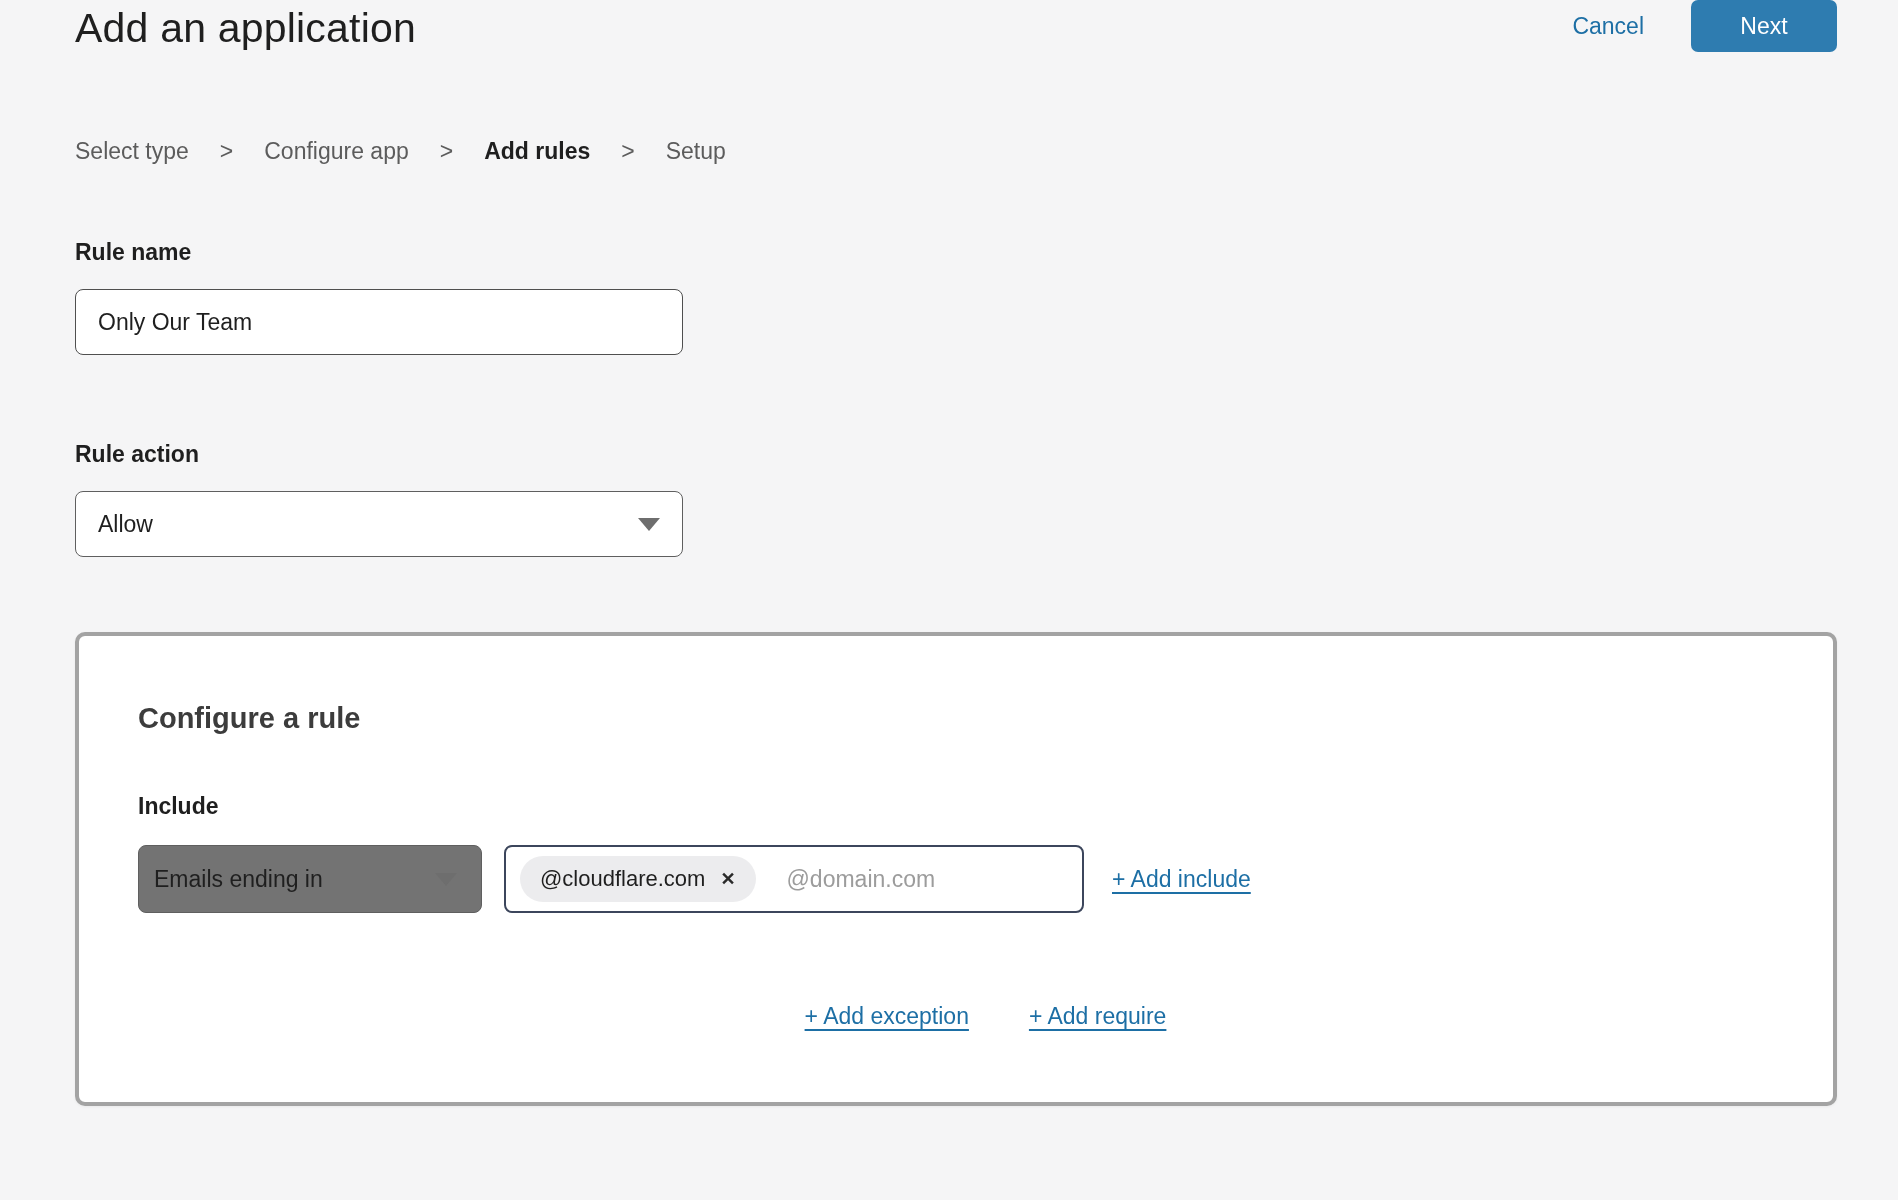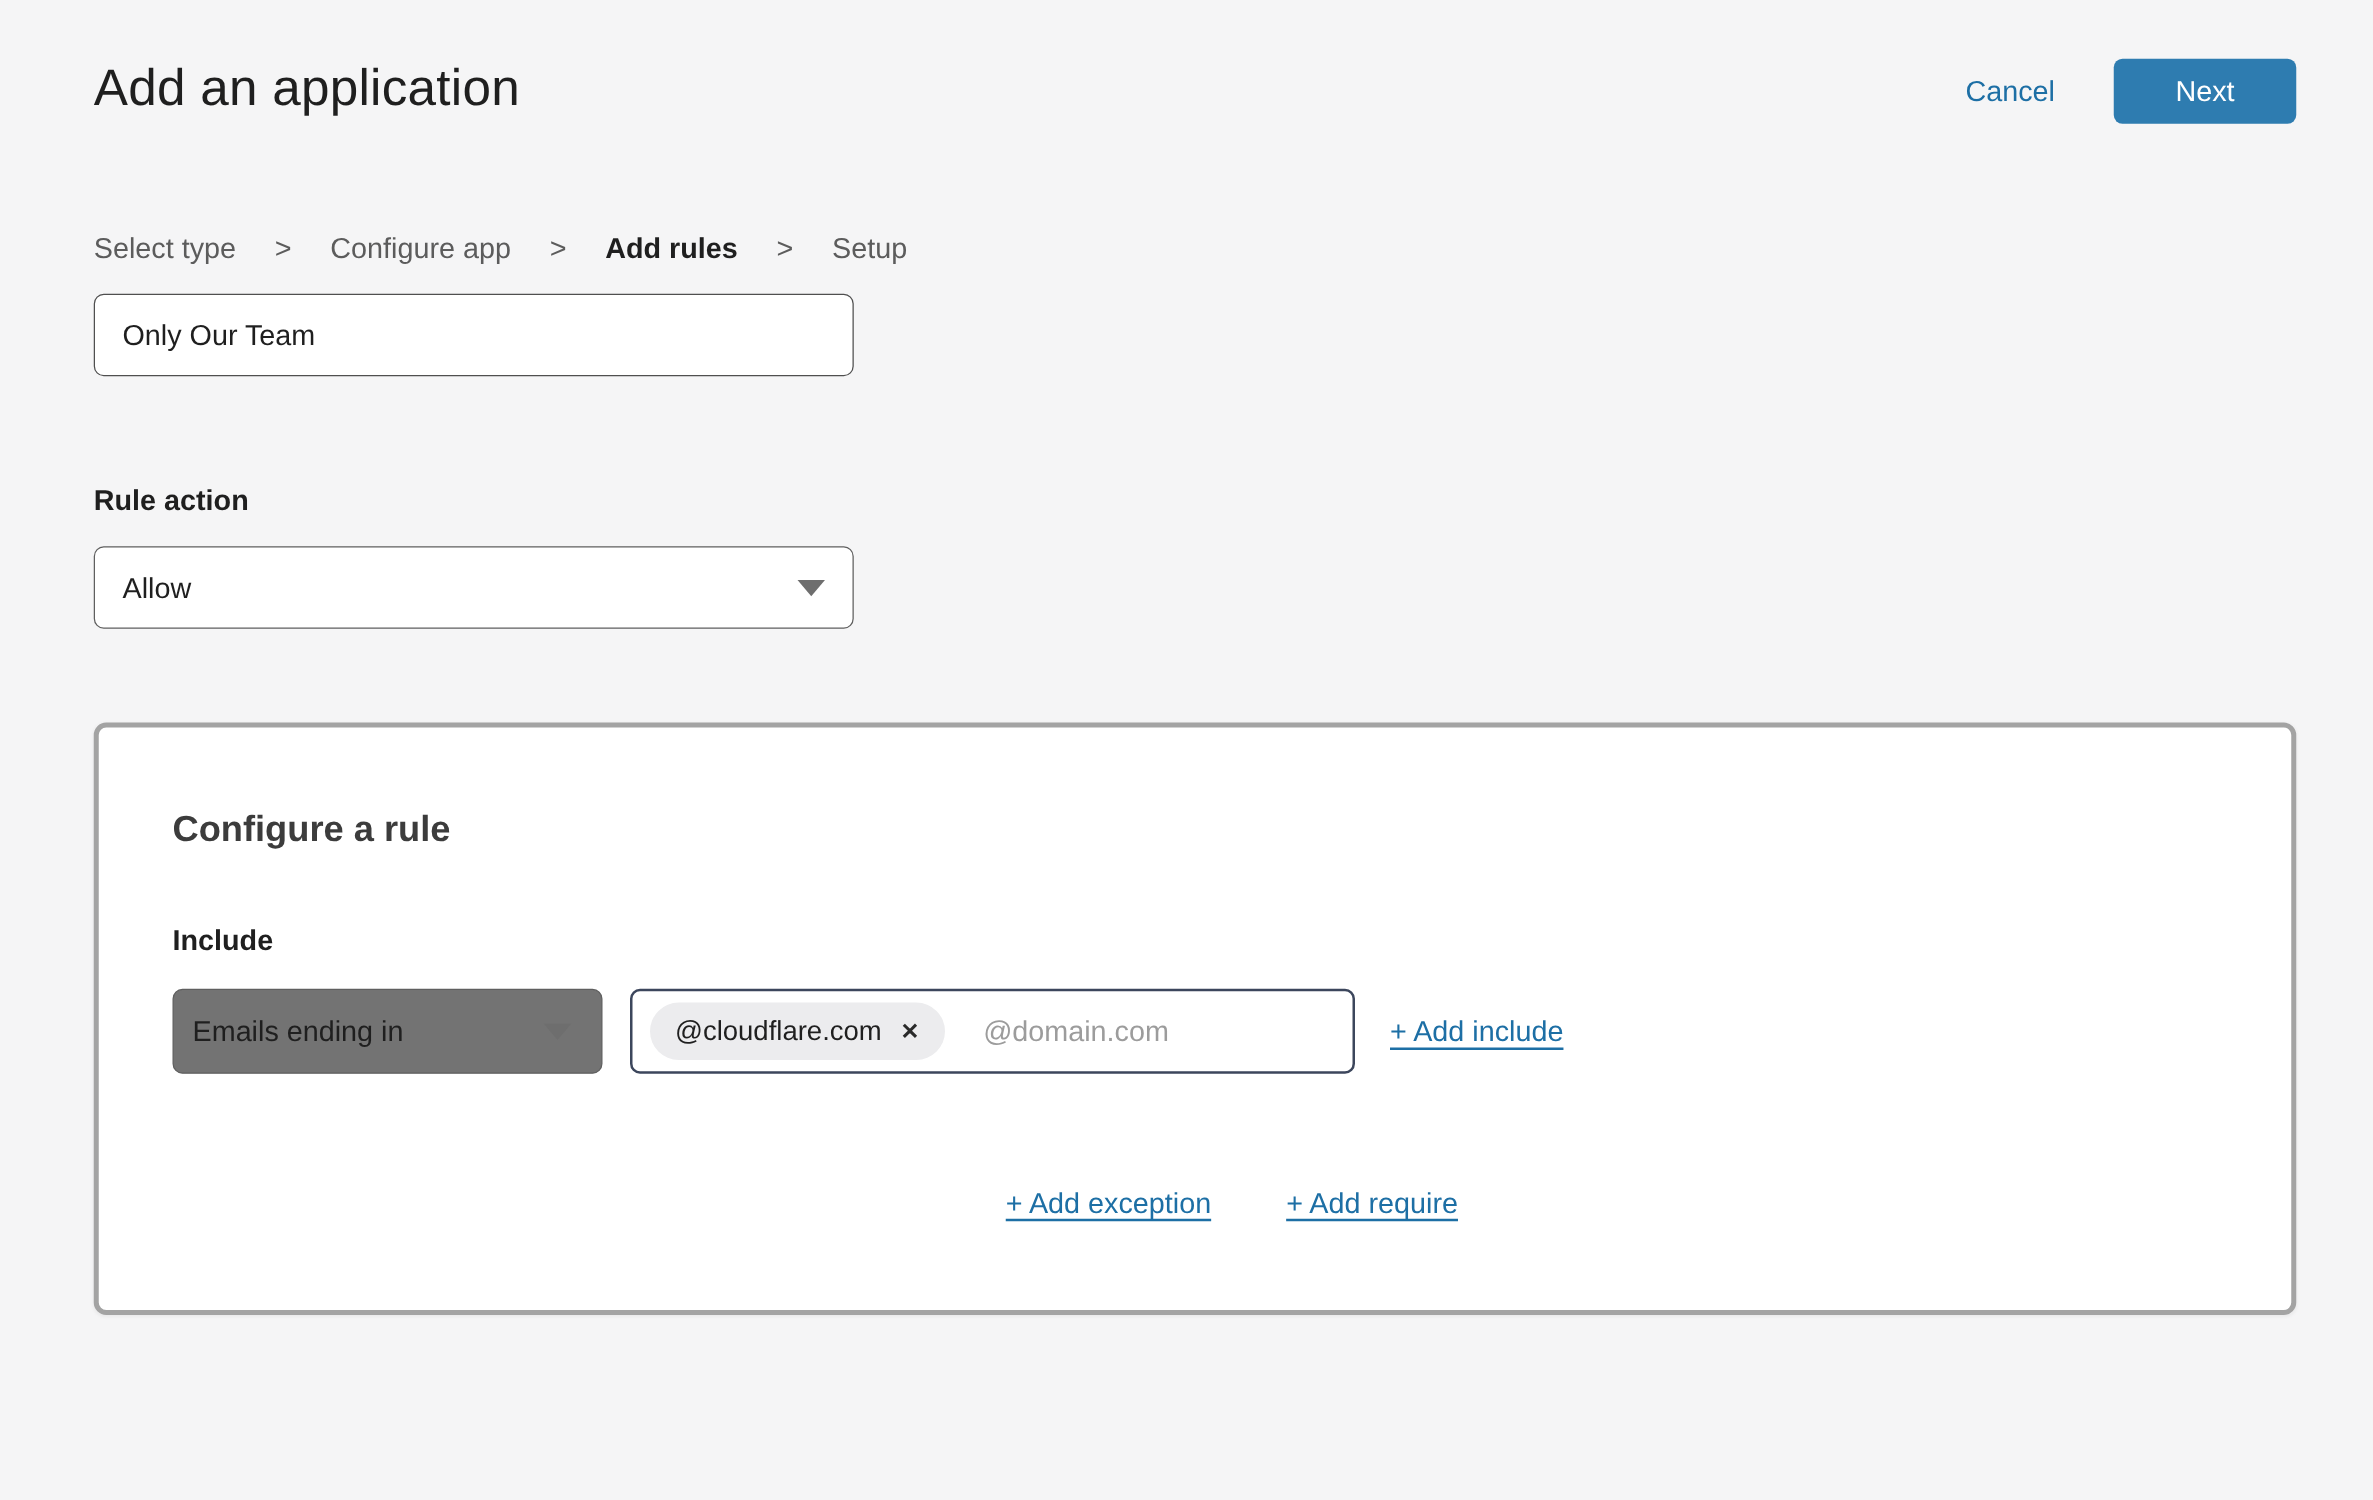--- a/index.html
+++ b/index.html
@@ -8,23 +8,22 @@
     background: #f5f5f6;
     font-family: "Liberation Sans", sans-serif;
     color: #1f1f1f;
     overflow: hidden;
   }
   .page { padding: 0 61px 0 75px; }
 
   
   .header-row {
     display: flex;
-    align-items: flex-start;
+    align-items: flex-end;
     justify-content: space-between;
-    padding-top: 47px;
   }
   .page-title {
     font-size: 41px;
     font-weight: 300;
     letter-spacing: 0.2px;
     color: #1f1f1f;
   }
   .header-actions { display: flex; align-items: center; }
   .cancel-link {
     color: #1d6fa5;
@@ -212,20 +211,21 @@
   <div class="breadcrumb">
     <span class="crumb">Select type</span>
     <span class="crumb-sep">&gt;</span>
     <span class="crumb">Configure app</span>
     <span class="crumb-sep">&gt;</span>
     <span class="crumb active">Add rules</span>
     <span class="crumb-sep">&gt;</span>
     <span class="crumb">Setup</span>
   </div>
 
+  <div class="field-label rule-name-label">Rule name</div>
   <input class="text-input" type="text" value="Only Our Team" style="">
 
   <div class="field-label rule-action-label">Rule action</div>
   <div class="select-box">
     <span>Allow</span>
     <span class="caret-down"></span>
   </div>
 
   <div class="rule-card">
     <div class="card-title">Configure a rule</div>

